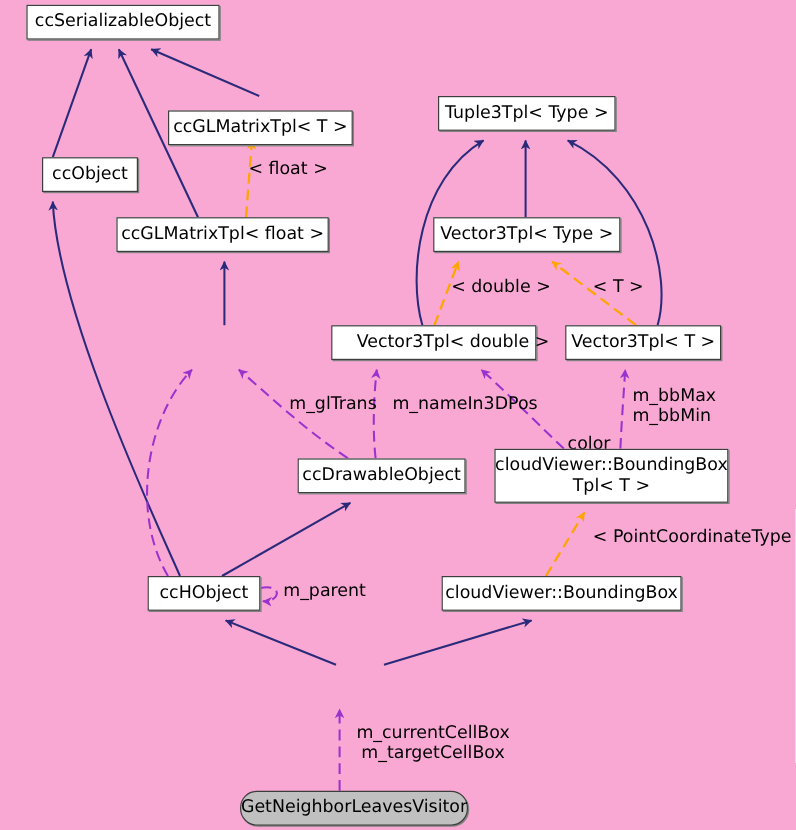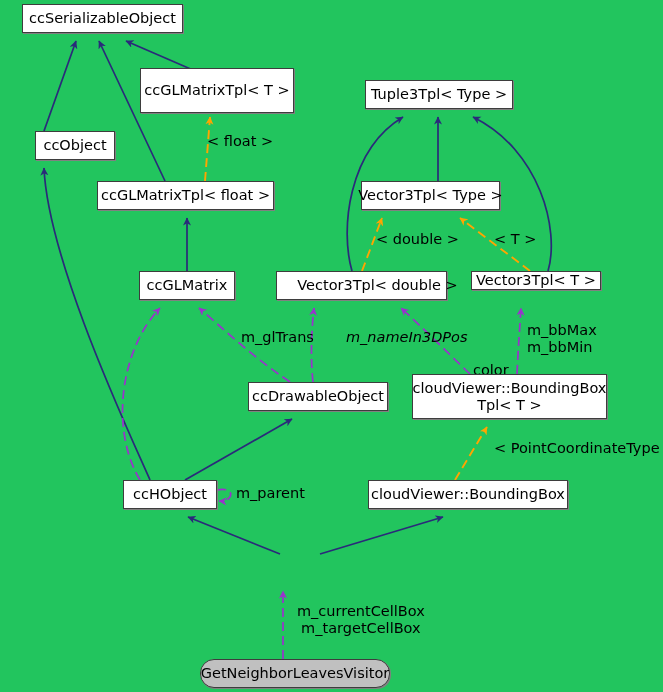--- a/index.html
+++ b/index.html
@@ -7,21 +7,21 @@
     padding: 0;
     background: #ffffff;
   }
   body {
     font-family: "DejaVu Sans", sans-serif;
   }
   #diagram {
     position: relative;
     width: 663px;
     height: 692px;
-    background: #22c55e;
+    background: #f9a8d4;
     overflow: hidden;
   }
   #edges {
     position: absolute;
     left: 0;
     top: 0;
     width: 663px;
     height: 692px;
     pointer-events: none;
   }
@@ -100,33 +100,32 @@
       <path d="M 517 374 C 518 350 520 325 521 308"></path>
       <path d="M 217 490 C 236 486 234 502 219 501"></path>
       <path d="M 283 659 L 283 591"></path>
     </g>
   </svg>
 
   <div class="node" style="left:22px; top:4px; width:161px; height:29px;">ccSerializableObject</div>
 
   <div class="node" style="left:4px; top:131px; width:80px; height:29px;margin-left:31px;">ccObject</div>
 
-  <div class="node" style="left:140px; top:68px; width:154px; height:45px;">ccGLMatrixTpl&lt; T &gt;</div>
+  <div class="node" style="left:140px; top:92px; width:154px; height:29px;">ccGLMatrixTpl&lt; T &gt;</div>
 
   <div class="node" style="left:365px; top:80px; width:148px; height:29px;">Tuple3Tpl&lt; Type &gt;</div>
 
   <div class="node" style="left:97px; top:181px; width:177px; height:29px;">ccGLMatrixTpl&lt; float &gt;</div>
 
-  <div class="node" style="left:361px; top:181px; width:139px; height:29px;">Vector3Tpl&lt; Type &gt;</div>
+  <div class="node" style="left:361px; top:181px; width:156px; height:29px;">Vector3Tpl&lt; Type &gt;</div>
 
-  <div class="node" style="left:139px; top:271px; width:96px; height:29px;">ccGLMatrix</div>
 
   <div class="node" style="left:276px; top:271px; width:171px; height:29px;padding-left:32px;">Vector3Tpl&lt; double &gt;</div>
 
-  <div class="node" style="left:471px; top:271px; width:130px; height:19px;">Vector3Tpl&lt; T &gt;</div>
+  <div class="node" style="left:471px; top:271px; width:130px; height:29px;">Vector3Tpl&lt; T &gt;</div>
 
   <div class="node" style="left:248px; top:382px; width:140px; height:29px;">ccDrawableObject</div>
 
   <div class="node" style="left:412px; top:374px; width:195px; height:45px;">cloudViewer::BoundingBox
 Tpl&lt; T &gt;</div>
 
   <div class="node" style="left:123px; top:480px; width:94px; height:29px;">ccHObject</div>
 
   <div class="node" style="left:368px; top:480px; width:200px; height:29px;">cloudViewer::BoundingBox</div>
 
@@ -134,21 +133,21 @@
   <div class="node highlight" style="left:200px; top:659px; width:190px; height:29px;border-radius:14px;">GetNeighborLeavesVisitor</div>
 
   <div class="edge-label" style="left:207px; top:133px;">&lt; float &gt;</div>
 
   <div class="edge-label" style="left:376px; top:231px;">&lt; double &gt;</div>
 
   <div class="edge-label" style="left:494px; top:231px;">&lt; T &gt;</div>
 
   <div class="edge-label" style="left:241px; top:329px;">m_glTrans</div>
 
-  <div class="edge-label" style="left:346px; top:329px;font-style:italic;">m_nameIn3DPos</div>
+  <div class="edge-label" style="left:327px; top:329px;">m_nameIn3DPos</div>
 
   <div class="edge-label" style="left:473px; top:329px;margin-top:33px;">color_</div>
 
   <div class="edge-label" style="left:527px; top:322px;">m_bbMax
 m_bbMin</div>
 
 
   <div class="edge-label" style="left:494px; top:440px;">&lt; PointCoordinateType &gt;</div>
 
   <div class="edge-label" style="left:236px; top:485px;">m_parent</div>

